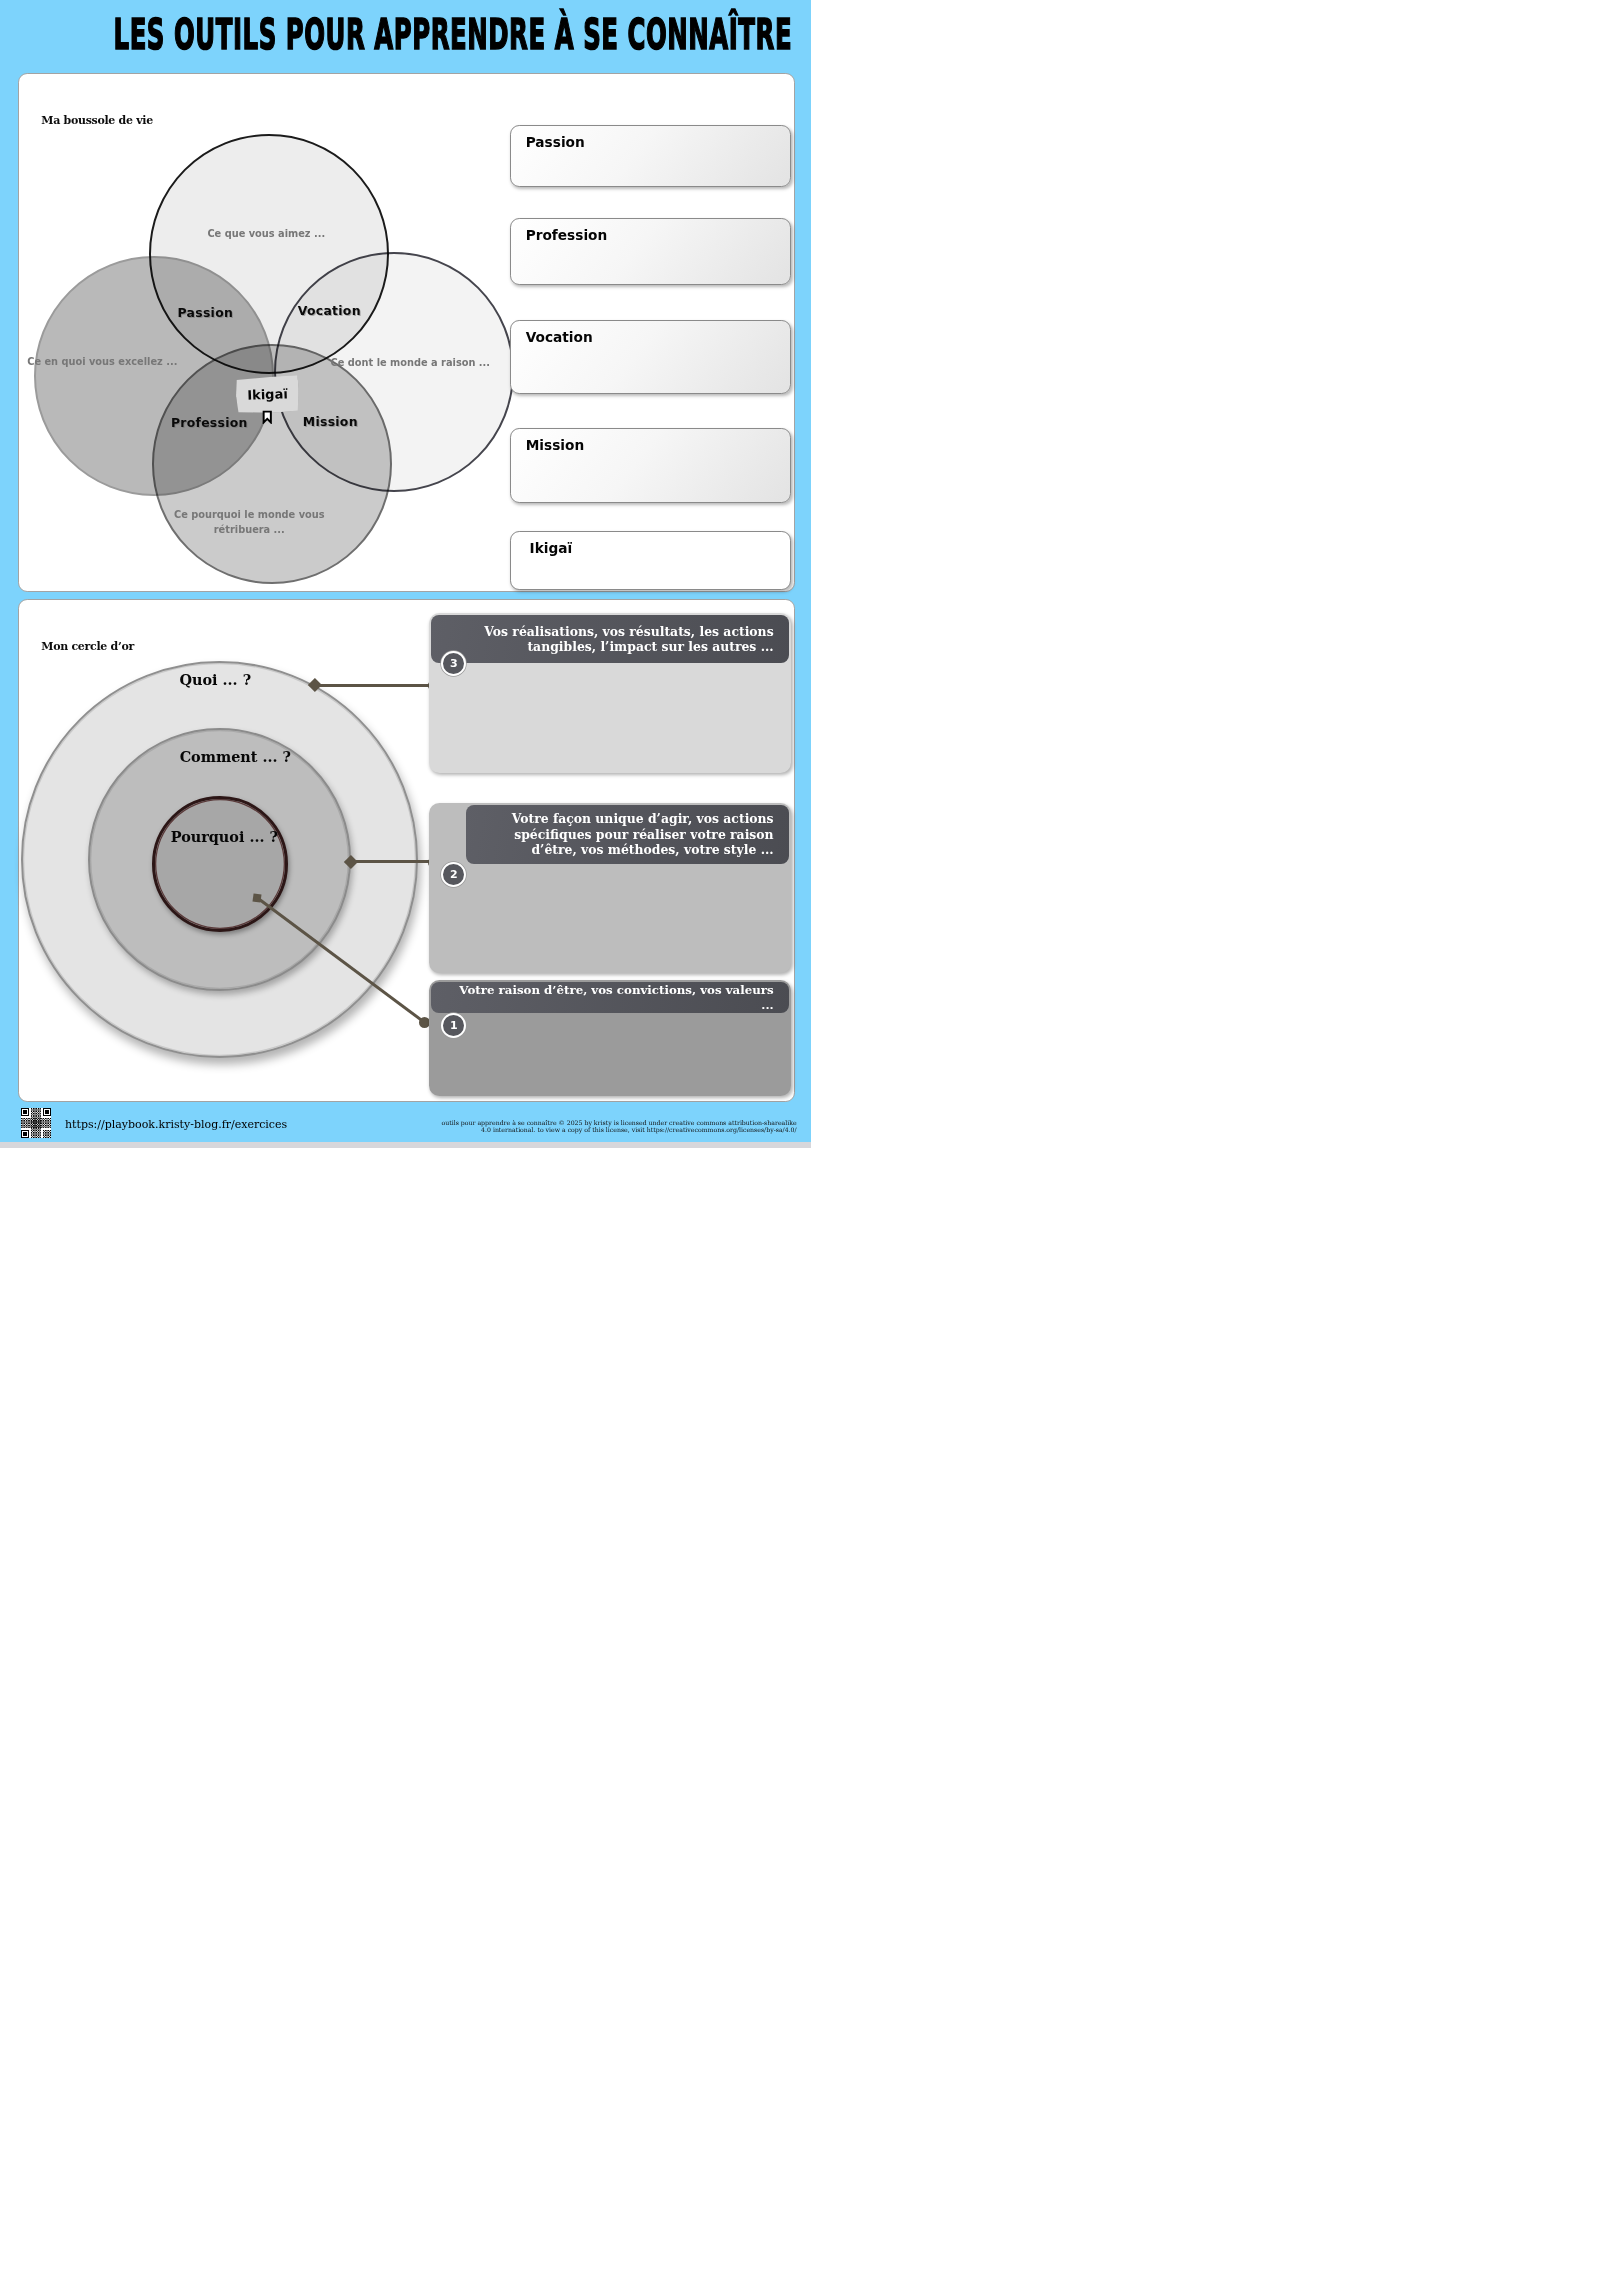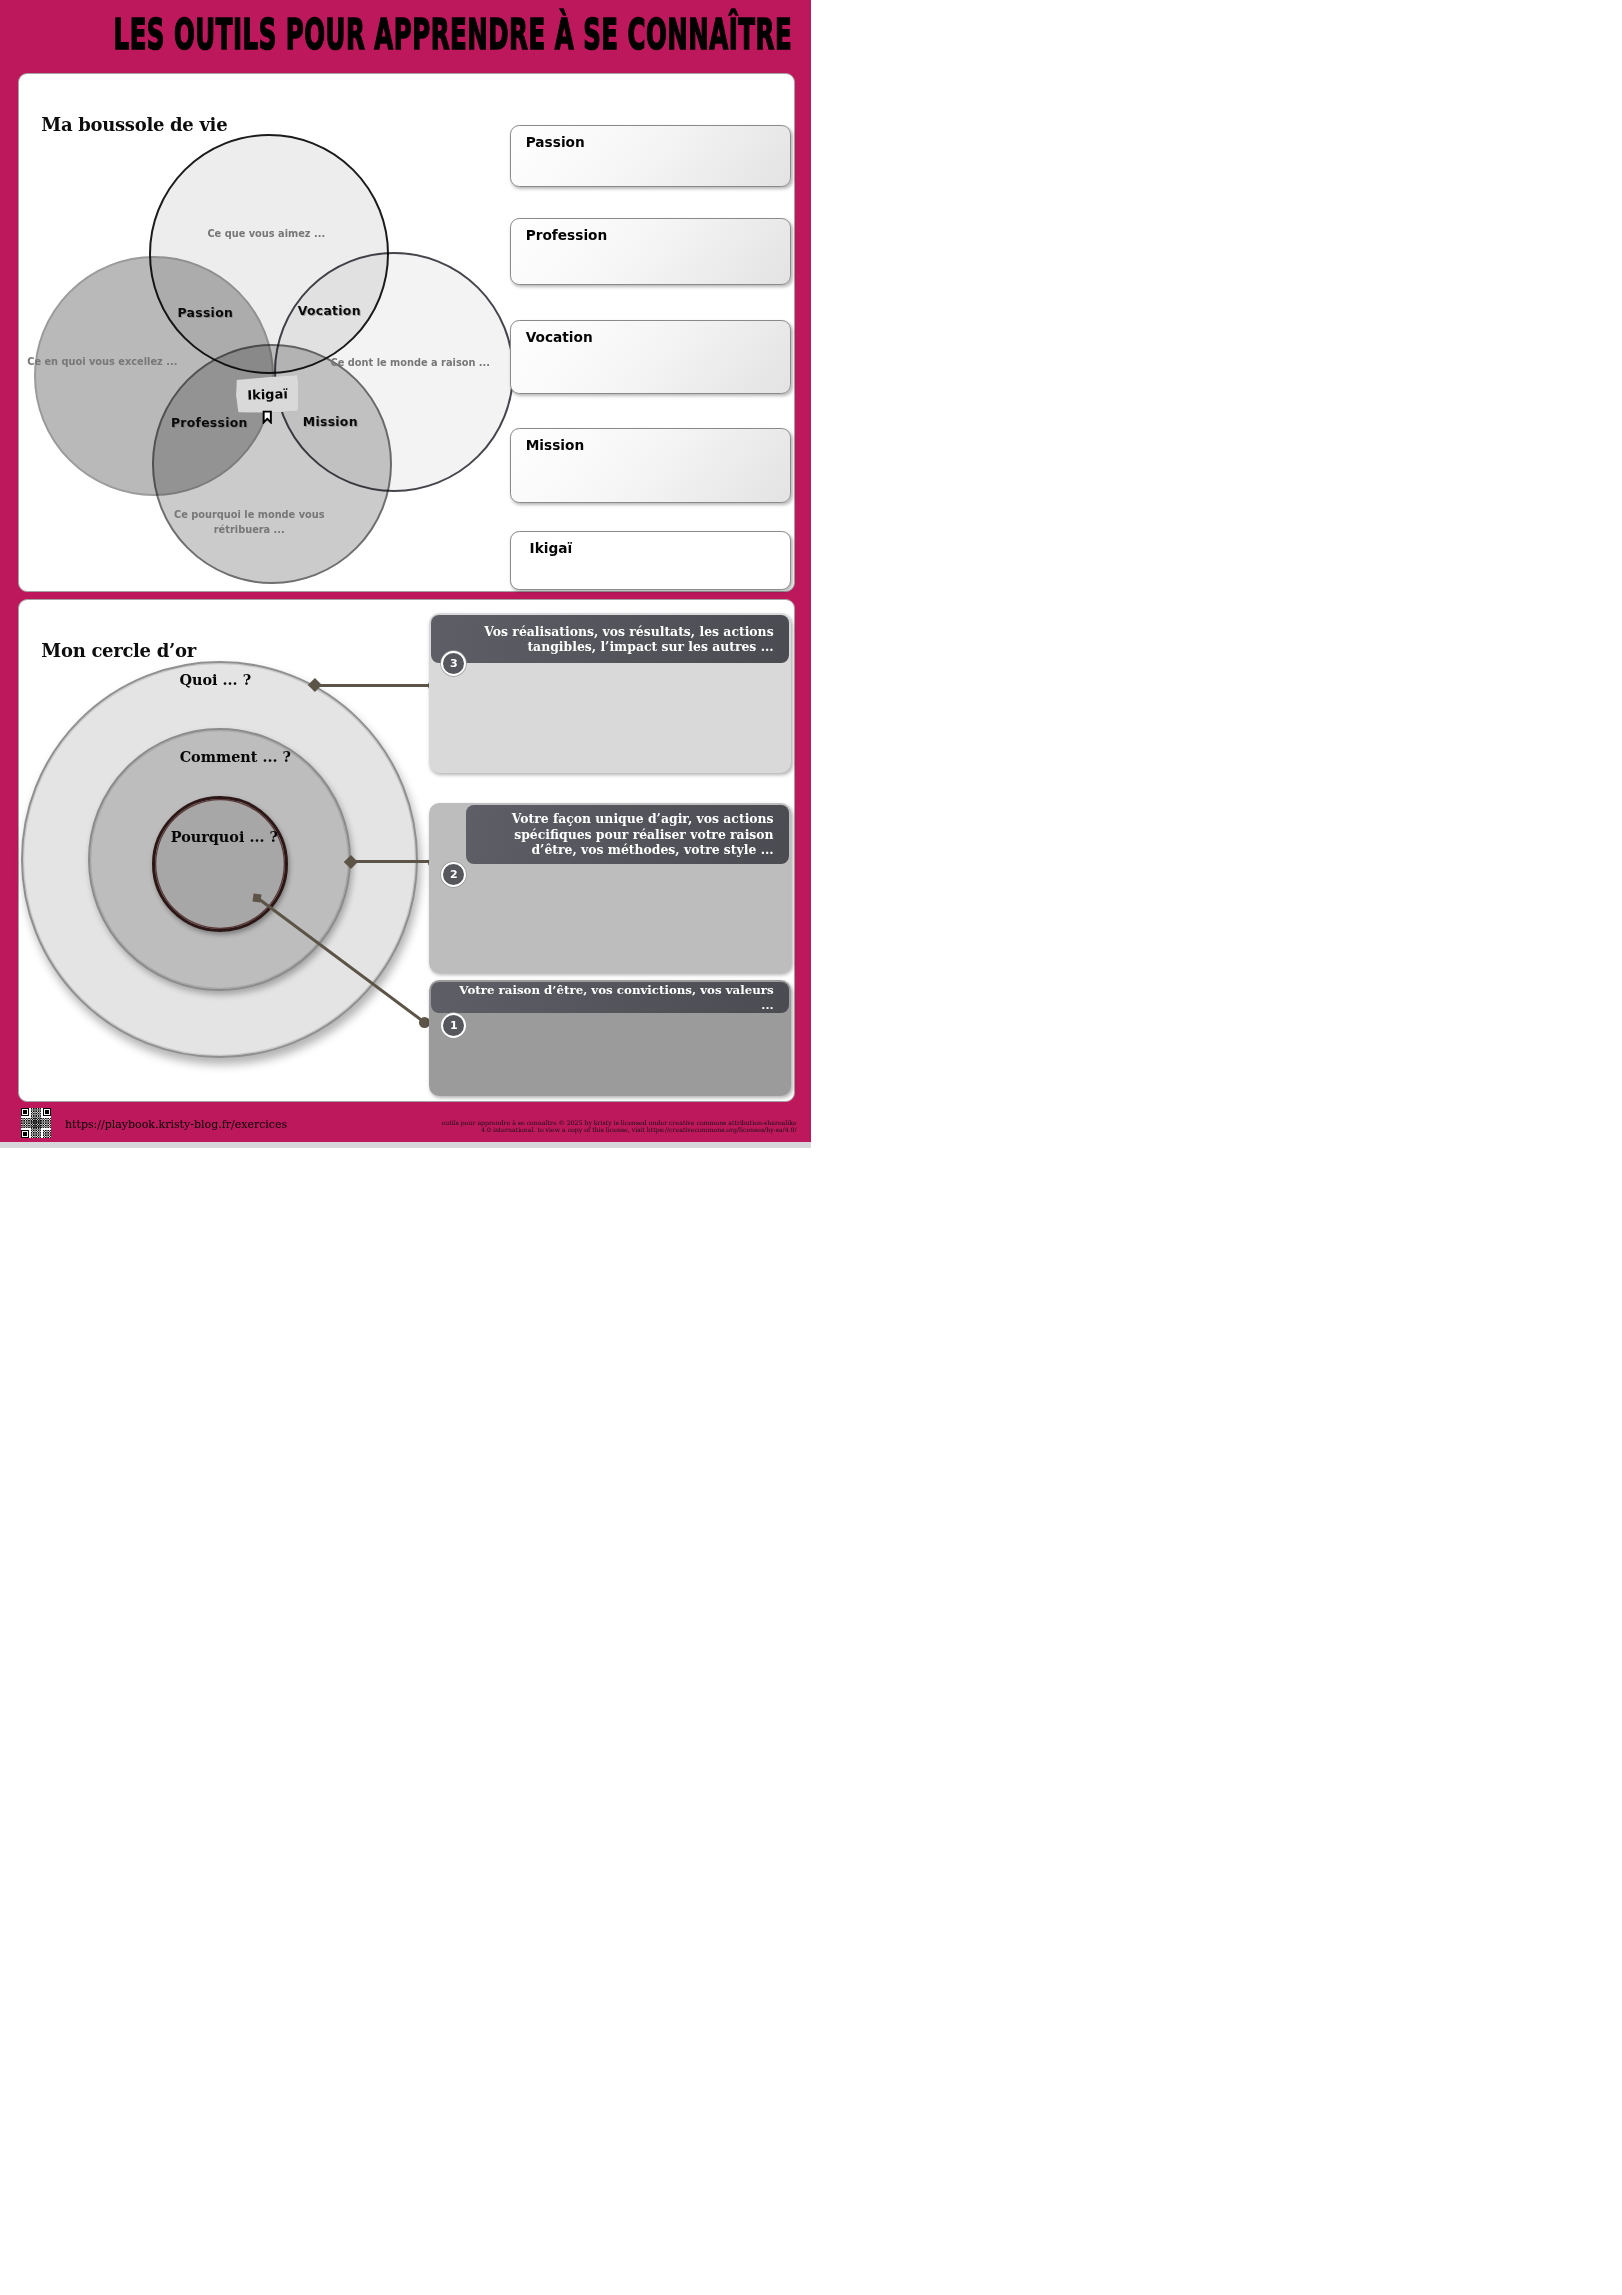--- a/index.html
+++ b/index.html
@@ -1,24 +1,24 @@
 <!DOCTYPE html>
 <html style="font-size:10.5px"><head>
 <meta charset="utf-8">
 <style>
   html,body{margin:0;padding:0;background:#fff;}
-  .page{position:relative;width:811px;height:1148px;background:#be185d;overflow:hidden;
+  .page{position:relative;width:811px;height:1148px;background:#7dd3fc;overflow:hidden;
         font-family:"DejaVu Sans","Liberation Sans",sans-serif;}
   .title{position:absolute;top:9.2px;left:0;width:100%;text-align:center;white-space:nowrap;
          font-family:"DejaVu Sans","Liberation Sans",sans-serif;font-weight:bold;font-size:34px;
          color:#000;-webkit-text-stroke:1.3px #000;letter-spacing:0.7px;
          transform:scale(0.72,1.25);transform-origin:50% 0;}
   .panel{position:absolute;left:18.3px;width:775px;border:1.3px solid #a3a3a3;border-radius:9.2px;background:#fff;}
   .panel-h{position:absolute;left:22px;top:14.4px;font-family:"DejaVu Serif","Liberation Serif",serif;
-           font-weight:bold;font-size:18px;color:#0d0d0d;letter-spacing:-0.3px;margin-top:26px;}
+           font-weight:bold;font-size:11px;color:#0d0d0d;letter-spacing:-0.3px;margin-top:26px;}
   
   .vcircle{position:absolute;width:236px;height:236px;border-radius:50%;mix-blend-mode:multiply;}
   .vnote{position:absolute;transform:translate(-50%,-50%);color:#777;font-weight:bold;font-size:9.8px;
          text-align:center;white-space:pre-line;line-height:1.55;}
   .ilabel{position:absolute;transform:translate(-50%,-50%);color:#0a0a0a;font-weight:bold;font-size:12.4px;
           letter-spacing:0.3px;text-shadow:1px 1px 0 rgba(110,110,110,0.5);white-space:nowrap;}
   .tape{position:absolute;left:217px;top:302px;width:63px;height:37px;background:#d9d9d9;
         transform:rotate(-2deg);display:flex;align-items:center;justify-content:center;
         clip-path:polygon(2% 8%,55% 3%,98% 1%,100% 34%,97% 96%,58% 100%,3% 95%,0% 52%);
         box-shadow:1.3px 1.3px 2.6px rgba(0,0,0,0.2);}

